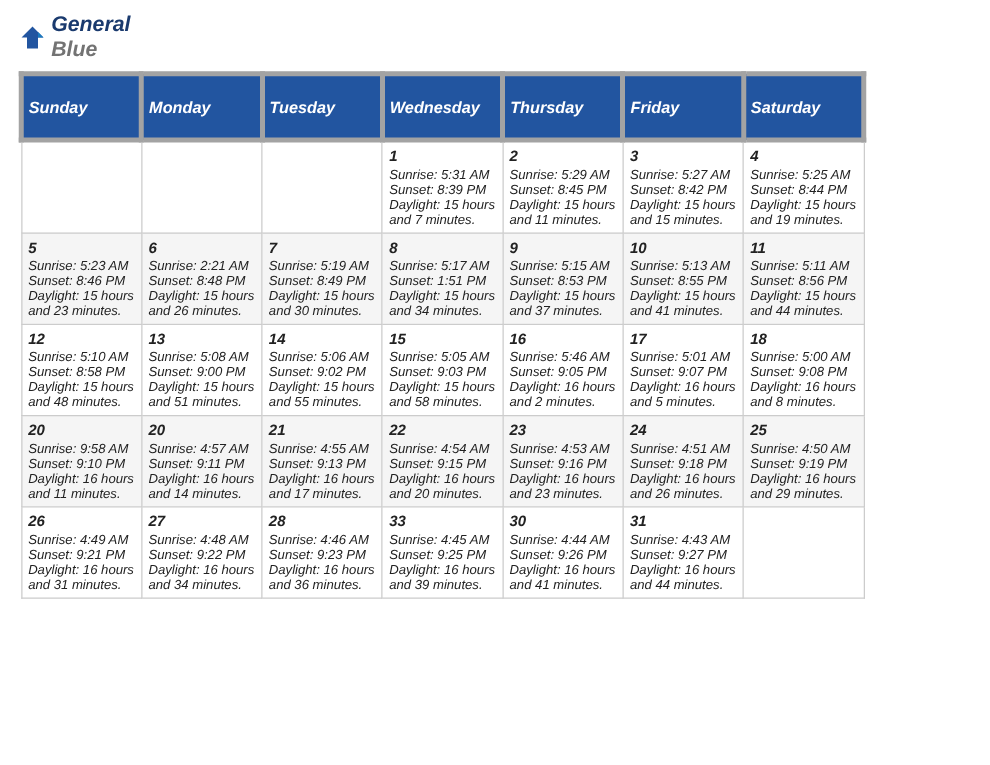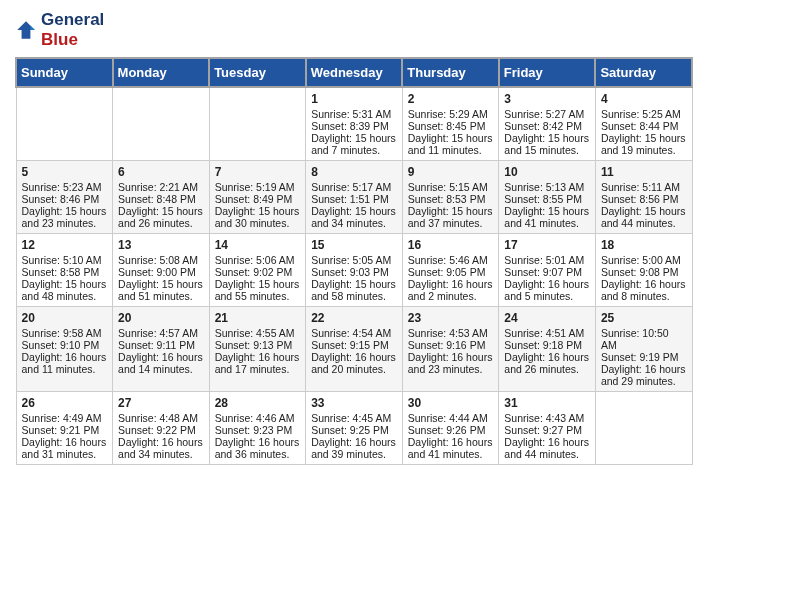--- a/index.html
+++ b/index.html
@@ -5,20 +5,21 @@
     * { box-sizing: border-box; margin: 0; padding: 0; }
     body {
       font-family: Arial, sans-serif;
       background: #fff;
       width: 792px;
       min-height: 612px;
     }
     .page {
       width: 708px;
       padding: 10px 15px 15px 15px;
+      font-style: italic;
     }
     .header {
       display: flex;
       justify-content: space-between;
       align-items: flex-start;
       margin-bottom: 6px;
     }
     .logo {
       display: flex;
       align-items: center;
@@ -44,23 +45,23 @@
     .calendar {
       width: 100%;
       border-collapse: collapse;
       border: 1px solid #ccc;
     }
     .calendar th {
       background-color: #2255a0;
       color: #fff;
       font-size: 13px;
       font-weight: bold;
-      padding: 6px 4px;
+      padding: 17px 4px;
       text-align: left;
-      border: 2px solid #a3a3a3;
+      border: 4px solid #a3a3a3;
     }
     .calendar td {
       vertical-align: top;
       border: 1px solid #ccc;
       padding: 4px 5px;
       width: calc(100% / 7);
       font-size: 10.5px;
       color: #222;
       background: #fff;
       min-height: 80px;
@@ -88,21 +89,21 @@
 
 <div class="page">
   <div class="header">
     <div class="logo">
       <svg class="logo-icon" viewBox="0 0 40 40">
         <polygon points="20,4 36,20 28,20 28,36 12,36 12,20 4,20" fill="#2255a0"></polygon>
         <polygon points="28,12 36,20 28,20" fill="#1a7abf"></polygon>
       </svg>
       <div>
         <div style="font-size:17px;font-weight:bold;color:#1a3a6e;line-height:1.2;">General</div>
-        <div style="font-size:17px;font-weight:bold;color:#b91c1c;line-height:1.2;">Blue</div>
+        <div style="font-size:17px;font-weight:bold;color:#737373;line-height:1.2;">Blue</div>
       </div>
     </div>
     <div class="title-block">
       <div class="main-title"></div>
       <div class="subtitle"></div>
     </div>
   </div>
 
   <table class="calendar">
     <thead>
@@ -290,21 +291,21 @@
           </td>
           <td>
             <span class="day-number">24</span>
             <div>Sunrise: 4:51 AM</div>
             <div>Sunset: 9:18 PM</div>
             <div>Daylight: 16 hours</div>
             <div>and 26 minutes.</div>
           </td>
           <td>
             <span class="day-number">25</span>
-            <div>Sunrise: 10:50 AM</div>
+            <div>Sunrise: 4:50 AM</div>
             <div>Sunset: 9:19 PM</div>
             <div>Daylight: 16 hours</div>
             <div>and 29 minutes.</div>
           </td>
         </tr>
         <tr class="row-odd">
           <td>
             <span class="day-number">26</span>
             <div>Sunrise: 4:49 AM</div>
             <div>Sunset: 9:21 PM</div>

